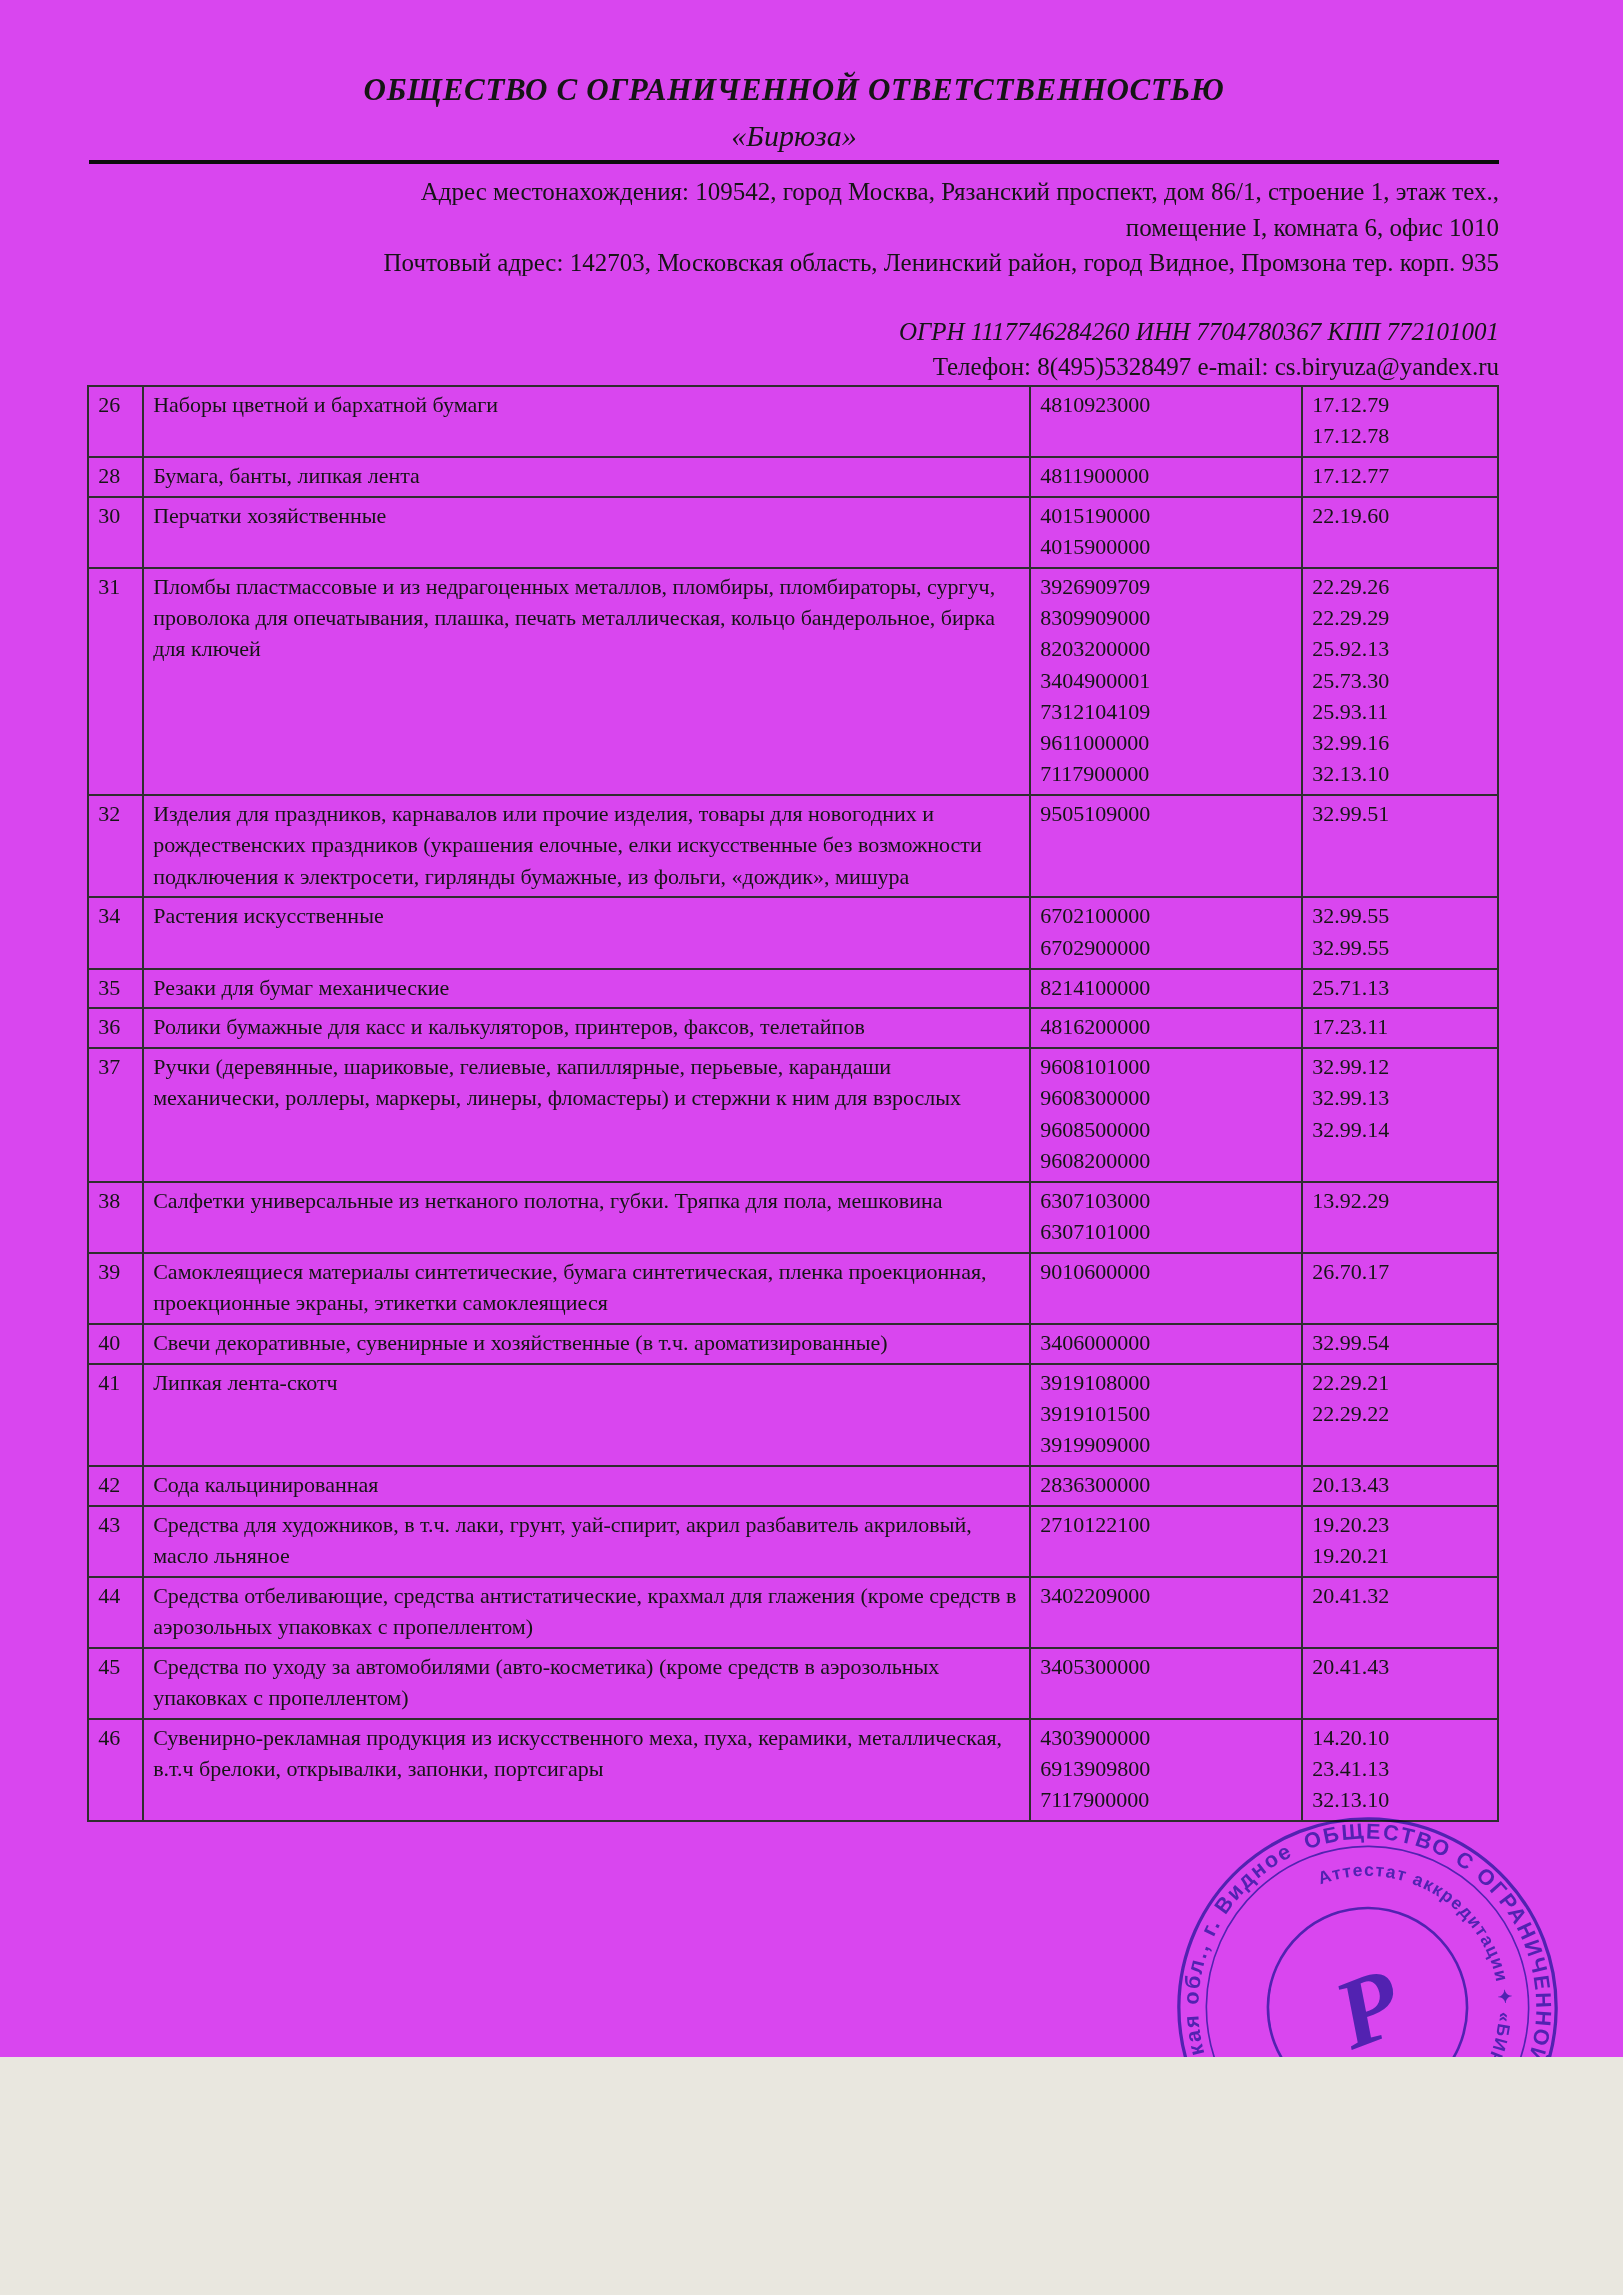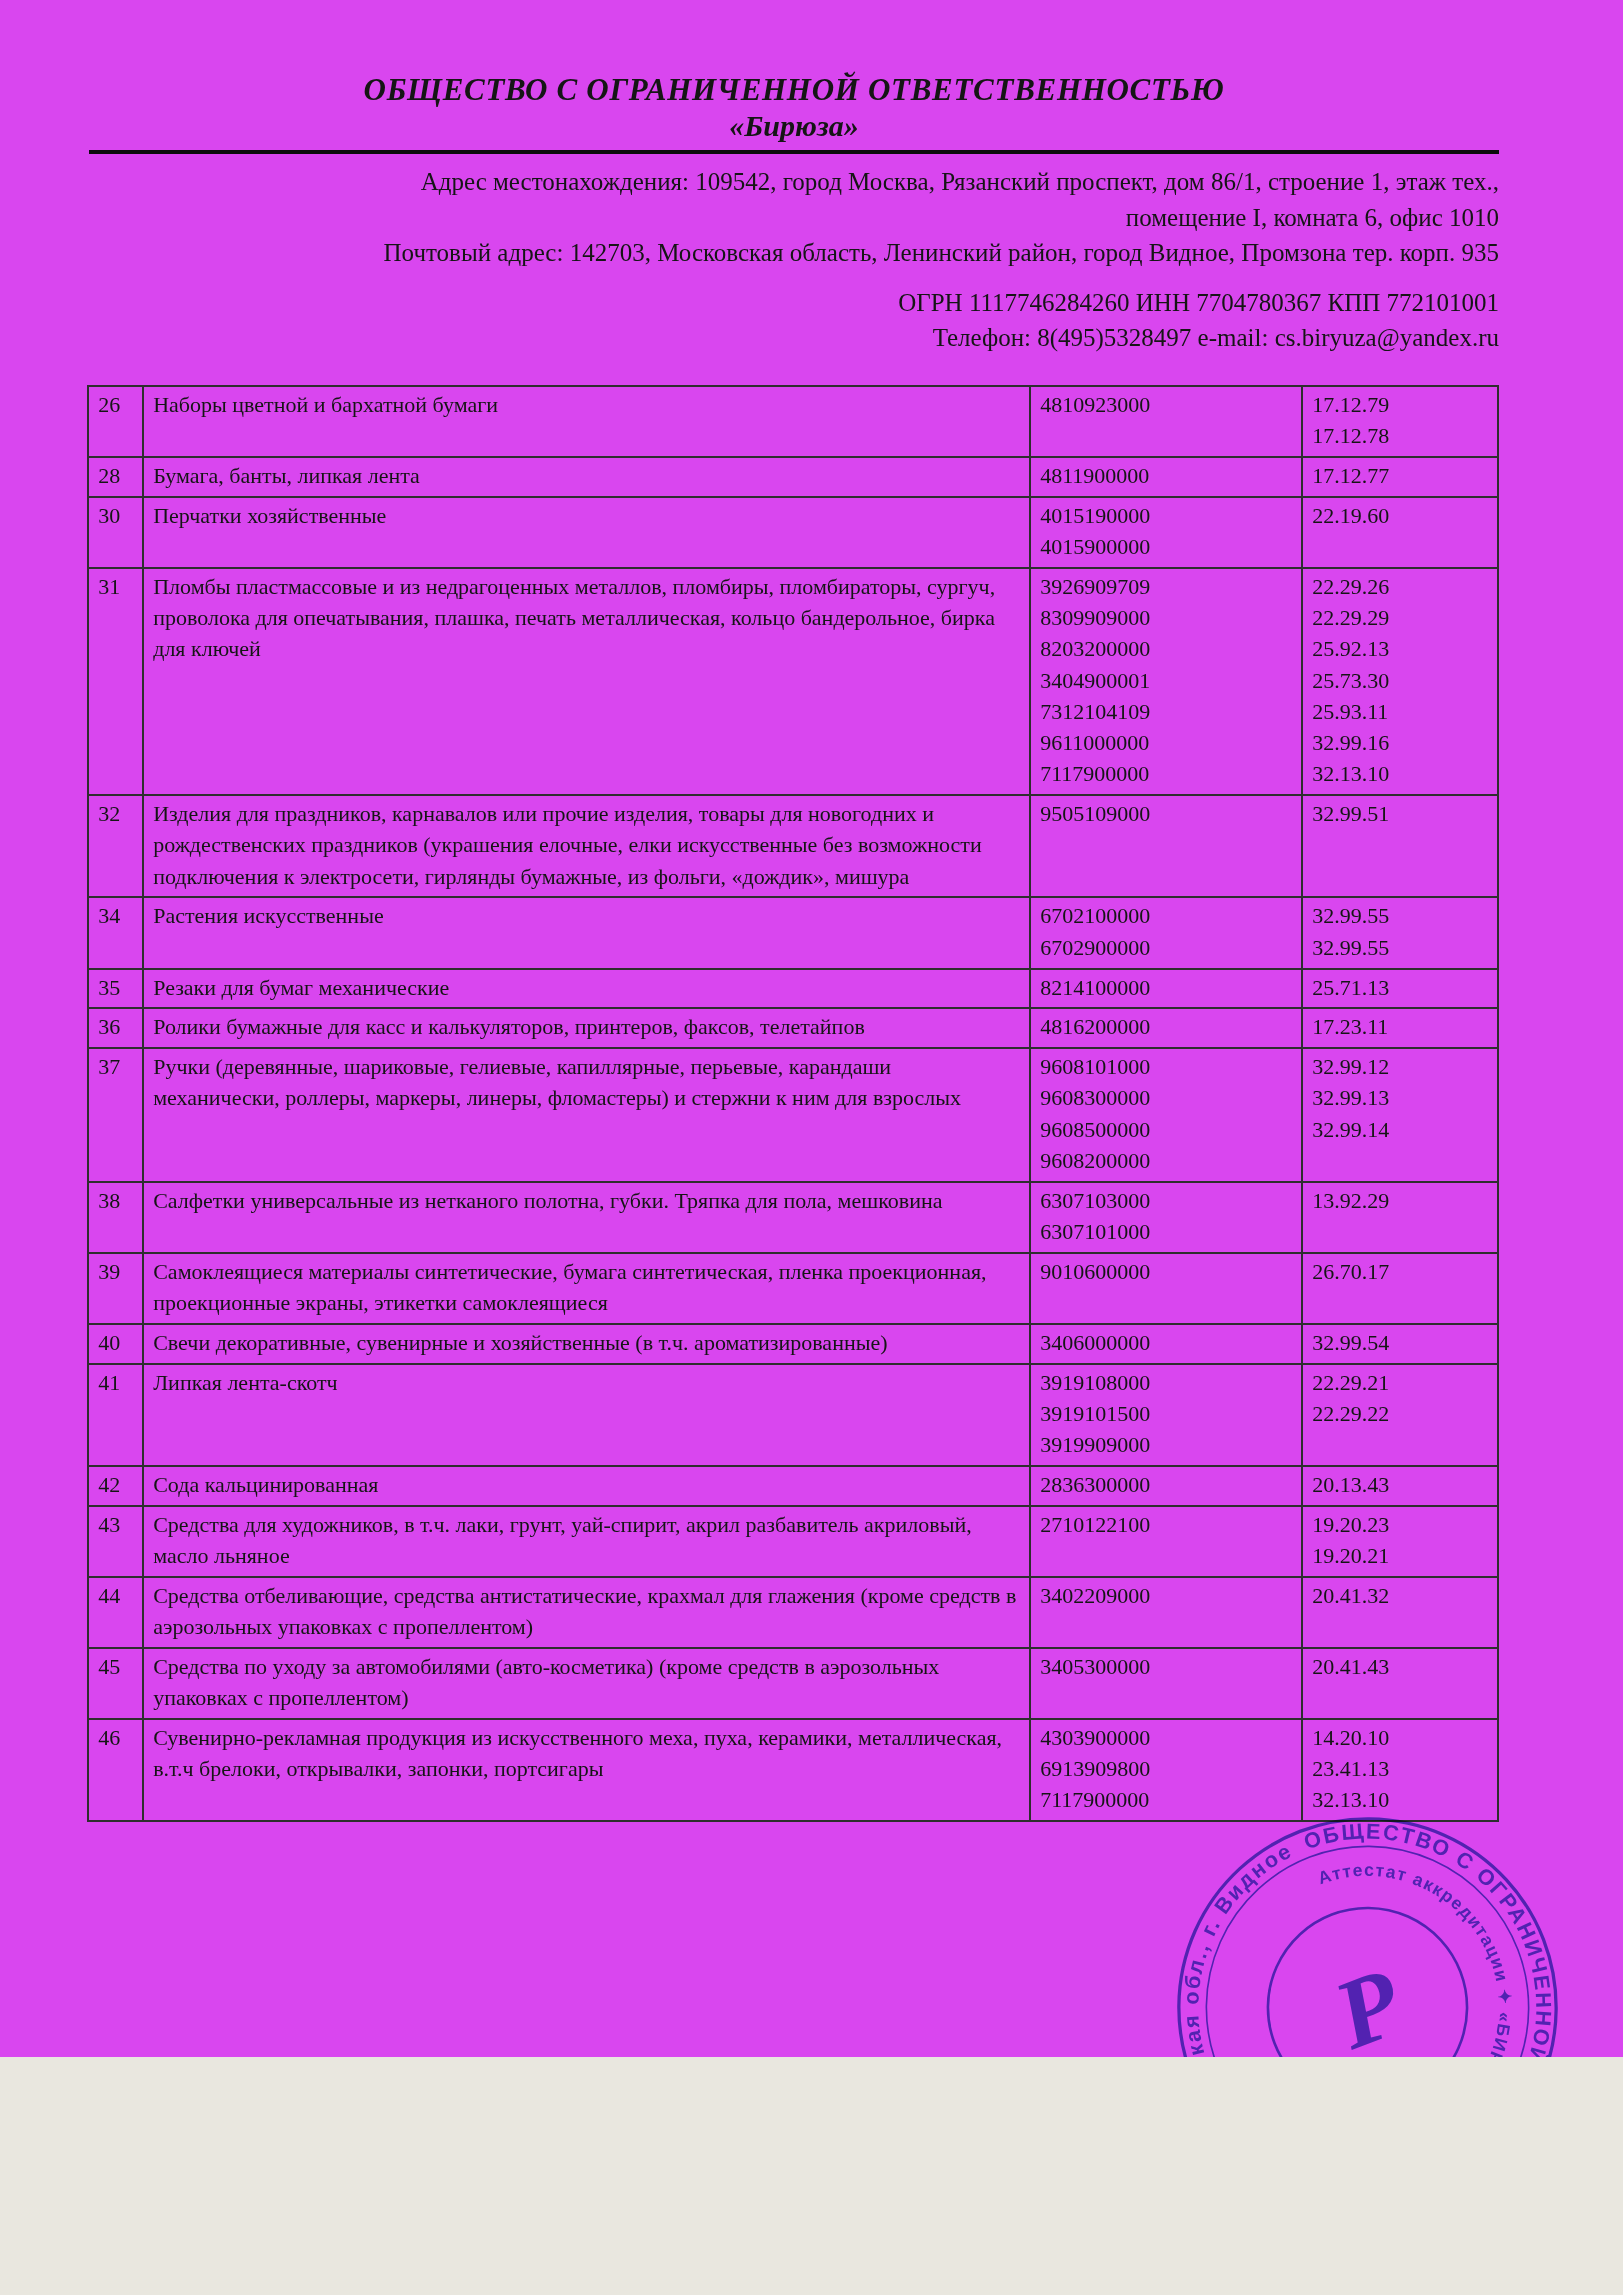--- a/index.html
+++ b/index.html
@@ -19,27 +19,27 @@
     position: absolute;
     left: 89px; top: 72px;
     width: 1410px;
     text-align: center;
   }
   .org-type {
     font-size: 31px; font-weight: bold; font-style: italic;
     letter-spacing: 0.7px;
   }
   .org-name {
-    font-size: 30px; font-weight: bold; font-style: italic;
-    margin-top: 1px;
+    font-size: 30px; font-weight: normal; font-style: italic;
+    margin-top: 11px;
   }
   .rule { border-bottom: 4.6px solid #0c0c0c; margin-top: 6.5px; }
   .addr { font-size: 25px; line-height: 1.42; text-align: right; }
   .addr-first { margin-top: 10.5px; }
-  .reg { margin-top: 14px; }
+  .reg { margin-top: 33px; font-style: italic; }
 
   table.goods {
     position: absolute;
     left: 87px; top: 385px;
     width: 1410px;
     border-collapse: collapse;
     table-layout: fixed;
   }
   table.goods td {
     border: 2px solid #2e2e2e;

